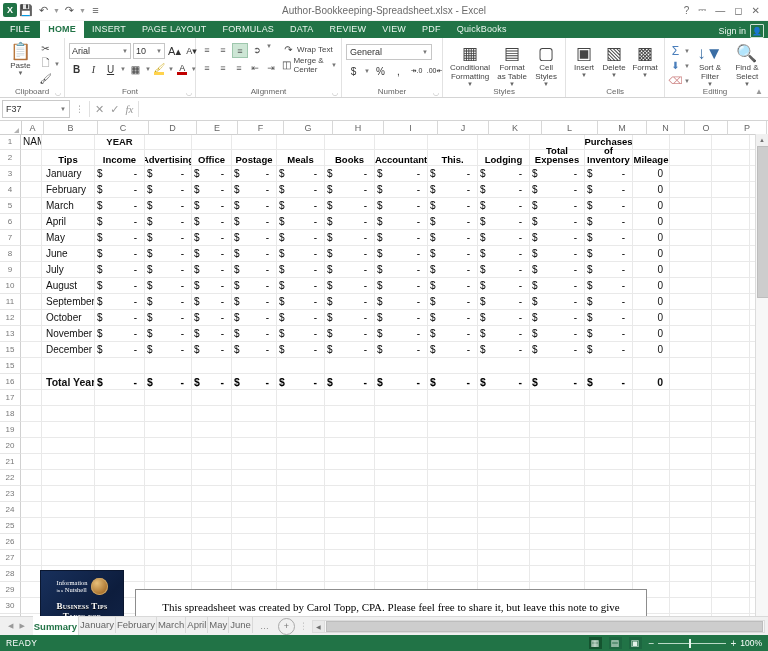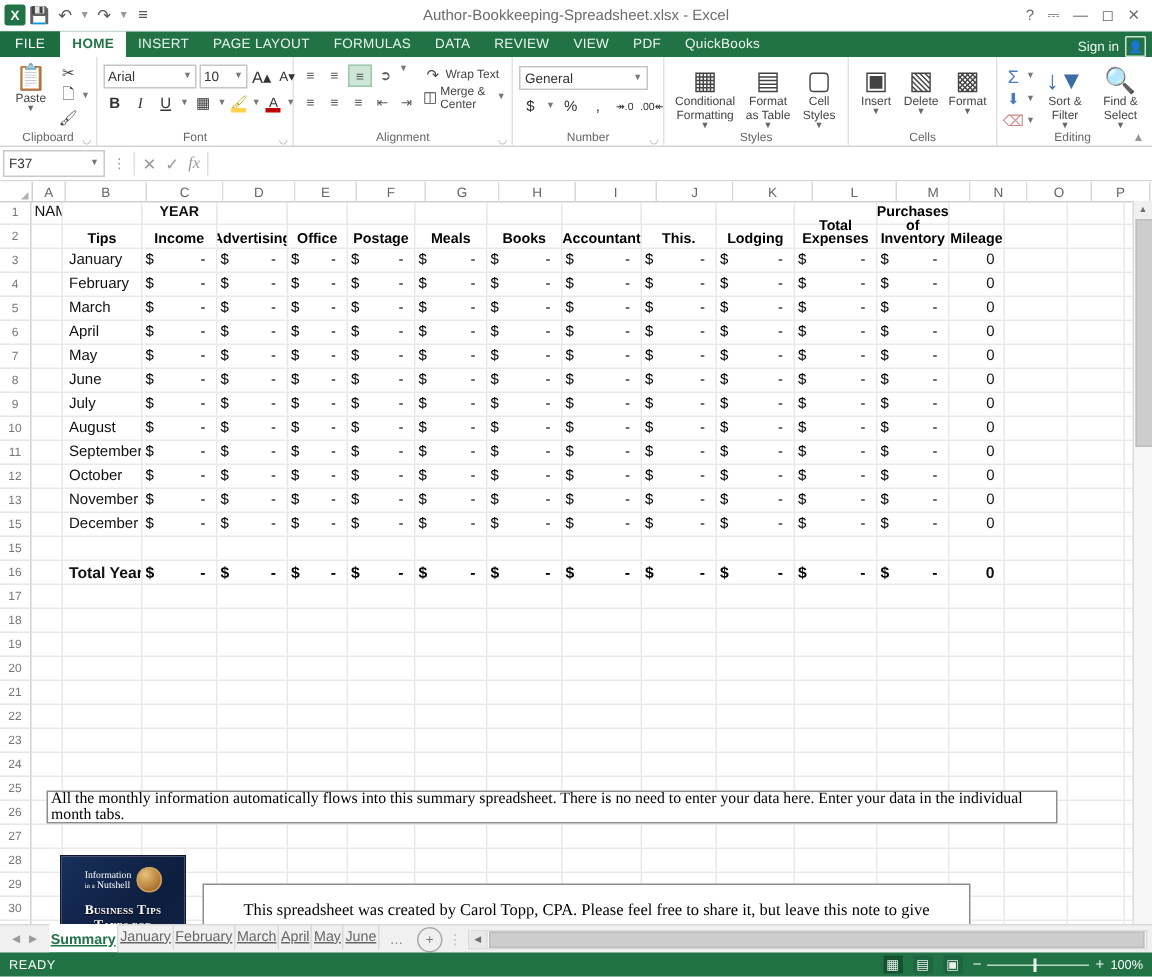--- a/index.html
+++ b/index.html
@@ -108,21 +108,21 @@
   .bk-title{color:#fff;font-family:"Liberation Serif",serif;font-size:9px;line-height:10px;text-align:center;margin-top:6px;letter-spacing:.2px;font-variant:small-caps;font-weight:bold;text-shadow:0 1px 0 #000;}
 
   
   .vscroll{position:absolute;right:0;top:13px;bottom:0;width:12px;background:#f7f7f7;border-left:1px solid #dcdcdc;z-index:5;}
   .vs-up,.vs-dn{height:12px;display:flex;align-items:center;justify-content:center;font-size:6px;color:#707070;background:#f0f0f0;}
   .vs-thumb{position:absolute;top:12px;left:1px;width:10px;height:150px;background:#cdcdcd;border:1px solid #bdbdbd;}
 
   
   .tabbar{height:18px;background:#f0f0f0;display:flex;align-items:center;border-top:1px solid #d9d9d9;}
   .navarrows{display:flex;align-items:center;gap:6px;padding:0 8px;color:#9a9a9a;font-size:7px;}
-  .stab{height:18px;display:flex;align-items:center;padding:0 1px;font-size:9.5px;color:#666;border-right:1px solid #d9d9d9;text-decoration:underline;}
+  .stab{height:18px;display:flex;align-items:center;padding:0 1px;font-size:9.5px;color:#666;border-right:1px solid #d9d9d9;}
   .stab.active{background:#fff;color:#217346;font-weight:bold;border-top:2px solid #fff;border-bottom:2px solid #217346;}
   .tab-ell{padding:0 7px;color:#888;font-size:9px;}
   .addsheet{width:15px;height:15px;border-radius:50%;border:1px solid #a9a9a9;color:#777;font-size:9px;display:flex;align-items:center;justify-content:center;margin-left:2px;}
   .tabsplit{color:#bbb;font-size:9px;padding:0 4px;}
   .hscroll{flex:1;height:11px;background:#f7f7f7;border:1px solid #dcdcdc;display:flex;align-items:center;margin-right:3px;}
   .hs-left{width:11px;height:11px;background:#e9e9e9;border-right:1px solid #dcdcdc;display:flex;align-items:center;justify-content:center;font-size:6px;color:#707070;}
   .hs-thumb{flex:1;height:9px;background:#cdcdcd;border:1px solid #bdbdbd;margin:0 1px;}
 
   
   .status{height:16px;background:#217346;display:flex;align-items:center;color:#fff;font-size:8.5px;padding:0 6px;}
@@ -1432,23 +1432,20 @@
           <div class="gcell" style="width: 50px;"></div>
           <div class="gcell" style="width: 52px;"></div>
           <div class="gcell" style="width: 55px;"></div>
           <div class="gcell" style="width: 48px;"></div>
           <div class="gcell" style="width: 37px;"></div>
           <div class="gcell" style="width: 42px;"></div>
           <div class="gcell" style="width: 38px;"></div>
         </div>
       </div>
 
-    <div class="notebox note1">
-      <span>All the monthly information automatically flows into this summary spreadsheet. There is no need to enter your data here. Enter your data in the individual month tabs.</span>
-    </div>
 
     <div class="bookimg">
       <div class="bk-top">
         <div class="bk-info">
           <div>Information</div>
           <div><i>in a</i>
           <span>Nutshell</span></div>
         </div>
         <div class="bk-nut"></div>
       </div>

